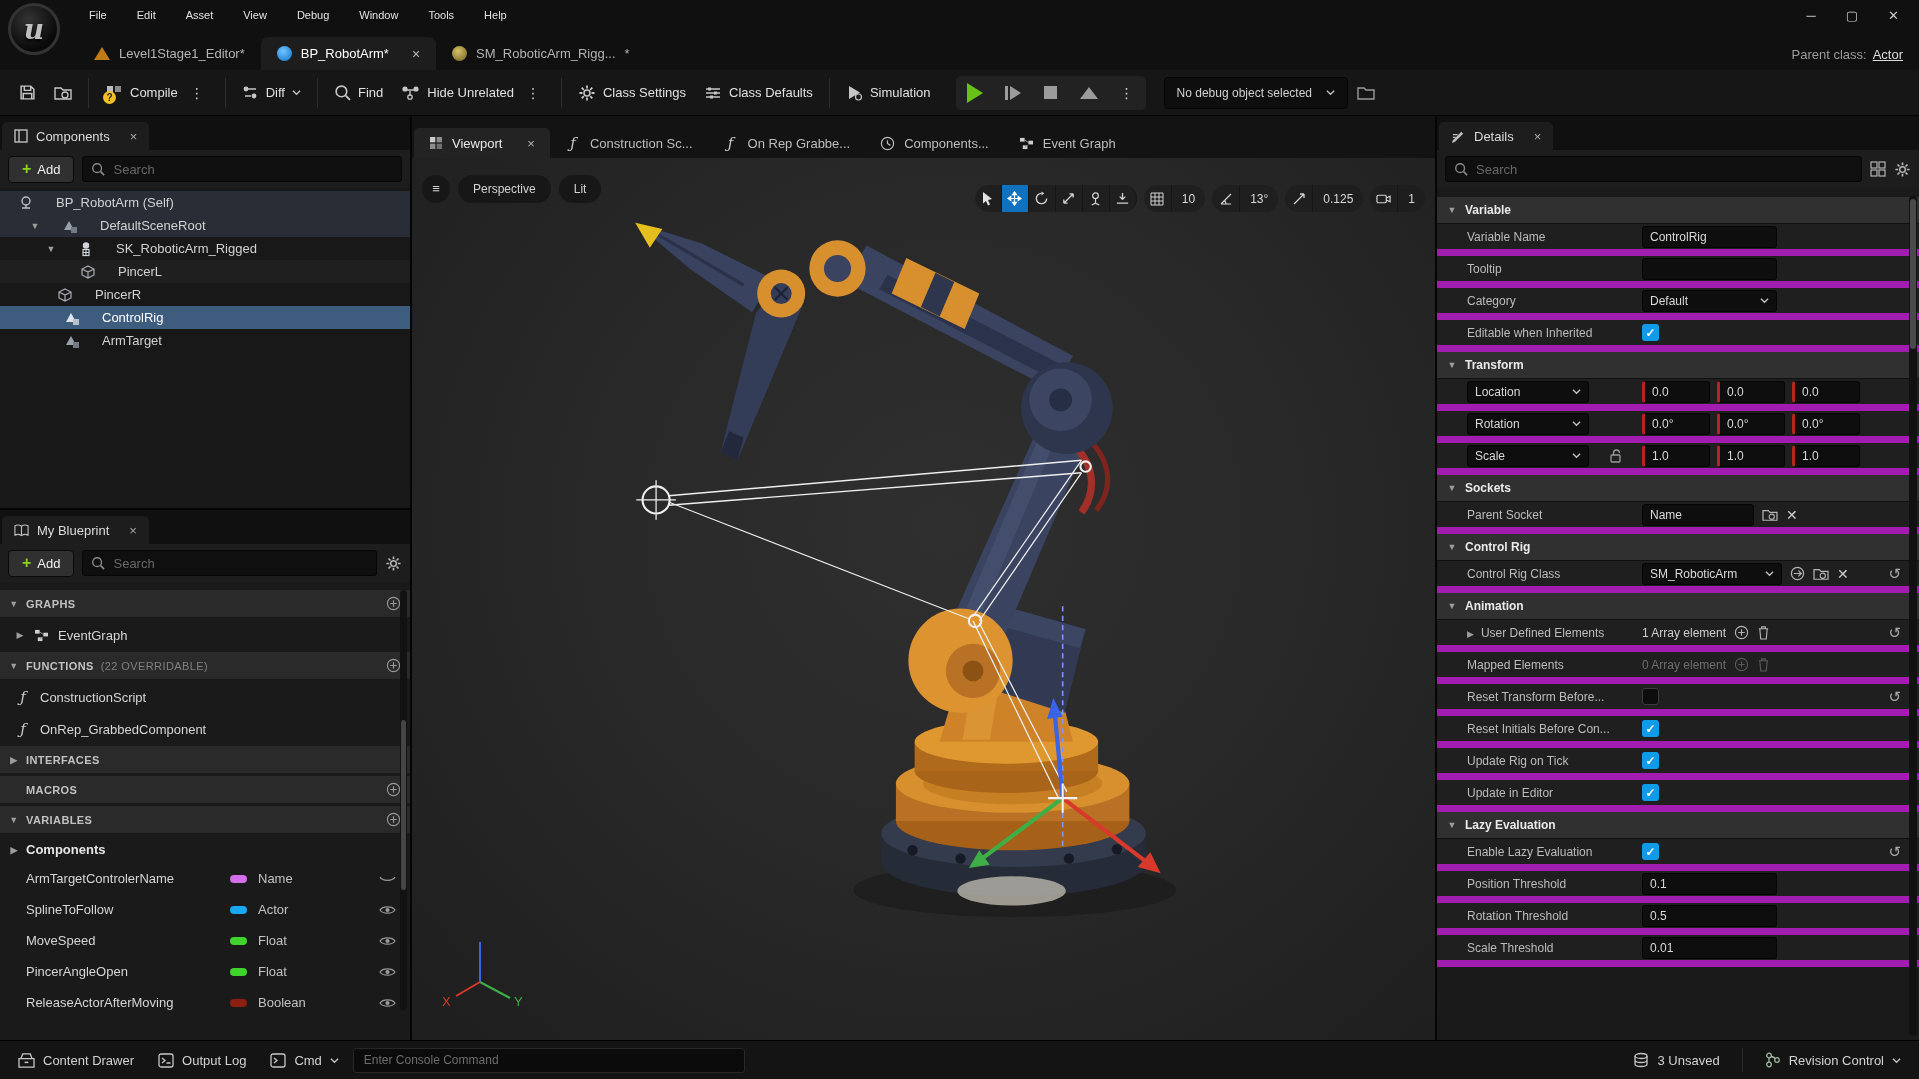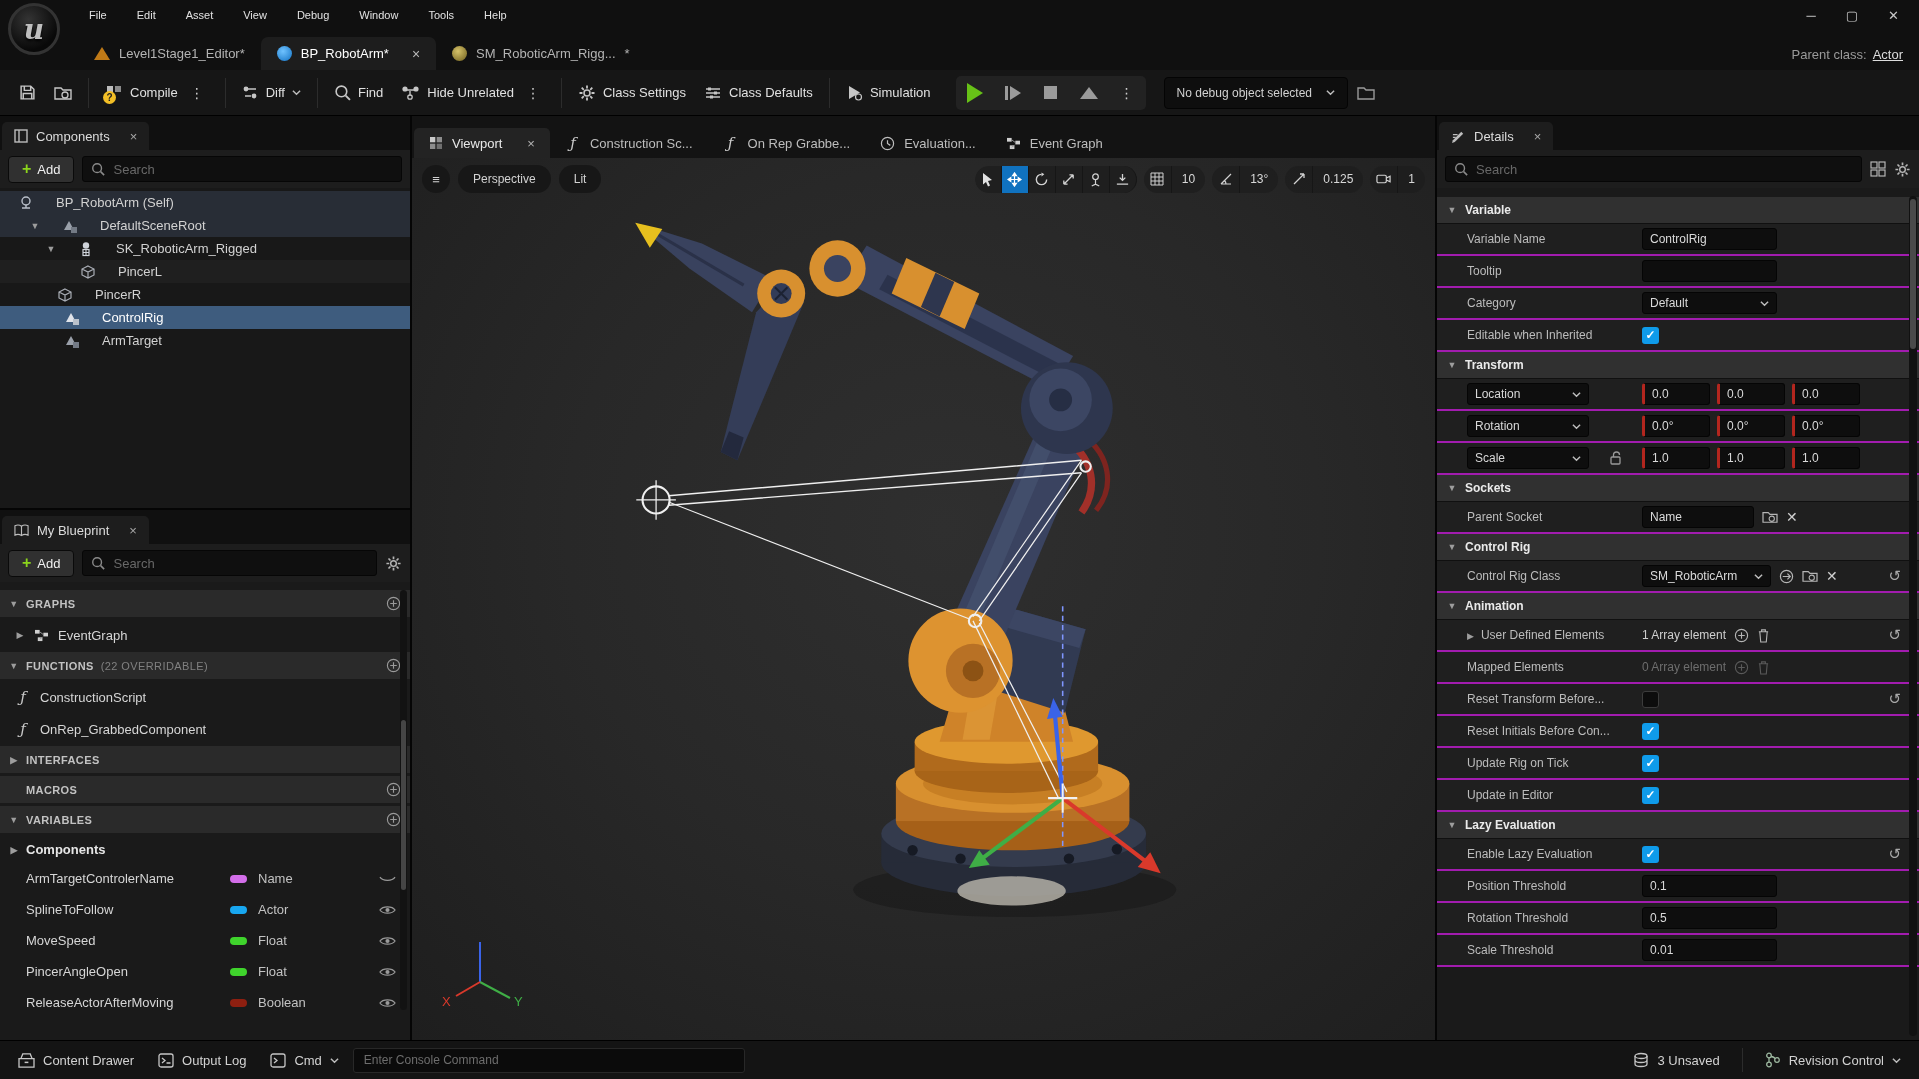--- a/index.html
+++ b/index.html
@@ -93,33 +93,33 @@
   
   .center-tabbar { height:42px; background:#131313; display:flex; align-items:flex-end; padding-left:2px; }
   .vp-tab { height:30px; display:flex; align-items:center; gap:9px; padding:0 15px; font-size:13px; color:#bdbdbd; }
   .vp-tab.active { background:#232323; border-radius:5px 5px 0 0; color:#e8e8e8; }
   .vp-tab .close { margin-left:16px; font-size:13px; color:#b5b5b5; }
   .viewport { flex:1; position:relative; background:radial-gradient(ellipse at 52% 42%, #2f2f2f 0%, #282828 50%, #1e1e1e 100%); overflow:hidden; }
   .viewport svg.scene { position:absolute; inset:0; width:100%; height:100%; }
   .vp-toolbar { position:absolute; top:7px; left:0; right:0; display:flex; align-items:center; gap:8px; padding:0 10px; z-index:3; }
   .vp-burger { width:28px; height:28px; border-radius:50%; background:rgba(22,22,22,.9); display:flex; align-items:center; justify-content:center; color:#d0d0d0; font-size:13px; }
   .vp-pill { height:28px; display:flex; align-items:center; padding:0 15px; border-radius:14px; background:rgba(22,22,22,.9); font-size:12px; color:#d2d2d2; }
-  .vp-tools { margin-left:auto; display:flex; align-items:flex-end; }
+  .vp-tools { margin-left:auto; display:flex; align-items:flex-end;margin-top:20px; }
   .tool-cluster { display:flex; border-radius:5px; overflow:hidden; }
   .vp-tool { width:27px; height:27px; background:rgba(30,30,30,.92); display:flex; align-items:center; justify-content:center; border-right:1px solid #161616; }
   .vp-tool.active { background:#1072bf; }
   .snap-group { display:flex; align-items:center; height:27px; background:rgba(30,30,30,.92); border-radius:14px; overflow:hidden; margin-left:7px; }
   .snap-ico { width:28px; height:27px; display:flex; align-items:center; justify-content:center; border-right:1px solid #161616; }
   .snap-val { padding:0 10px; font-size:12px; color:#d8d8d8; }
   .mini-axis { position:absolute; left:28px; bottom:30px; z-index:2; }
 
   
   .details-body { flex:1; background:#1a1a1a; padding-top:9px; position:relative; }
   .d-hdr { height:27px; background:#303030; display:flex; align-items:center; gap:8px; padding:0 10px; font-size:12px; font-weight:bold; color:#eaeaea; border-bottom:1px solid #101010; }
-  .d-row { height:32px; display:flex; align-items:center; padding:0 14px 0 30px; font-size:12px; color:#bcbcbc; background:#1f1f1f; border-bottom:2px solid #a21caf; }
+  .d-row { height:32px; display:flex; align-items:center; padding:0 14px 0 30px; font-size:12px; color:#bcbcbc; background:#1f1f1f; border-bottom:7px solid #a21caf; }
   .d-row.subdim .d-val-text { color:#6d6d6d; }
   .d-label { width:175px; flex:none; overflow:hidden; white-space:nowrap; }
   .d-label .exp { margin-right:7px; color:#9d9d9d; font-size:9px; }
   .d-box { height:22px; background:#0e0e0e; border:1px solid #050505; border-radius:3px; display:flex; align-items:center; padding:0 7px; color:#dadada; font-size:12px; }
   .w135 { width:135px; }
   .d-combo { justify-content:space-between; }
   .axis-box { width:68px; border-left:3px solid #b3261e; margin-right:7px; }
   .xf-combo { width:122px; height:22px; background:#0e0e0e; border:1px solid #050505; border-radius:3px; display:flex; align-items:center; justify-content:space-between; padding:0 7px; color:#d8d8d8; flex:none; }
   .xf-spacer { width:53px; flex:none; display:flex; align-items:center; justify-content:center; }
   .d-icobtn { margin-left:8px; display:flex; align-items:center; }
@@ -535,21 +535,21 @@
         </div>
         <div class="vp-tab">
           <span class="fico">ƒ</span>
           <span>On Rep Grabbe...</span>
         </div>
         <div class="vp-tab">
           <svg class="ic" width="15" height="15" viewBox="0 0 16 16">
               <circle cx="8" cy="8" r="6.5" fill="none" stroke="#bdbdbd" stroke-width="1.3"></circle>
               <path d="M8 4.5 V8 L11 10" fill="none" stroke="#bdbdbd" stroke-width="1.3"></path>
             </svg>
-          <span>Evaluation...</span>
+          <span>Components...</span>
         </div>
         <div class="vp-tab">
           <svg class="ic" width="15" height="13" viewBox="0 0 16 14">
               <rect x="1" y="1" width="5" height="4" fill="#cfcfcf"></rect>
               <rect x="10" y="4" width="5" height="4" fill="#cfcfcf"></rect>
               <rect x="4" y="9" width="5" height="4" fill="#cfcfcf"></rect>
               <path d="M6 3 L10 6 M9 9 L6 11" stroke="#9a9a9a" stroke-width="1"></path>
             </svg>
           <span>Event Graph</span>
         </div>
@@ -871,21 +871,21 @@
             </span>
           <span class="d-icobtn" style="color:#cfcfcf; font-size:14px;">✕</span>
         </div>
 
         <div class="d-hdr">
             <span class="tri">▼</span>
             <span>Control Rig</span>
           </div>
         <div class="d-row">
           <span class="d-label">Control Rig Class</span>
-          <span class="d-box d-combo" style="width:129px">
+          <span class="d-box d-combo" style="width:140px">
               <span>SM_RoboticArm</span>
               <svg class="chev" viewBox="0 0 10 6">
                 <path d="M1 1 l4 4 l4 -4" fill="none" stroke="#bdbdbd" stroke-width="1.6"></path>
               </svg>
             </span>
           <span class="d-icobtn">
               <svg class="ic" width="15" height="15" viewBox="0 0 16 16">
                 <circle cx="8" cy="8" r="6.5" fill="none" stroke="#b5b5b5" stroke-width="1.3"></circle>
                 <path d="M4 8 l8 0 M9 5 l3 3 l-3 3" fill="none" stroke="#b5b5b5" stroke-width="1.3"></path>
               </svg>

